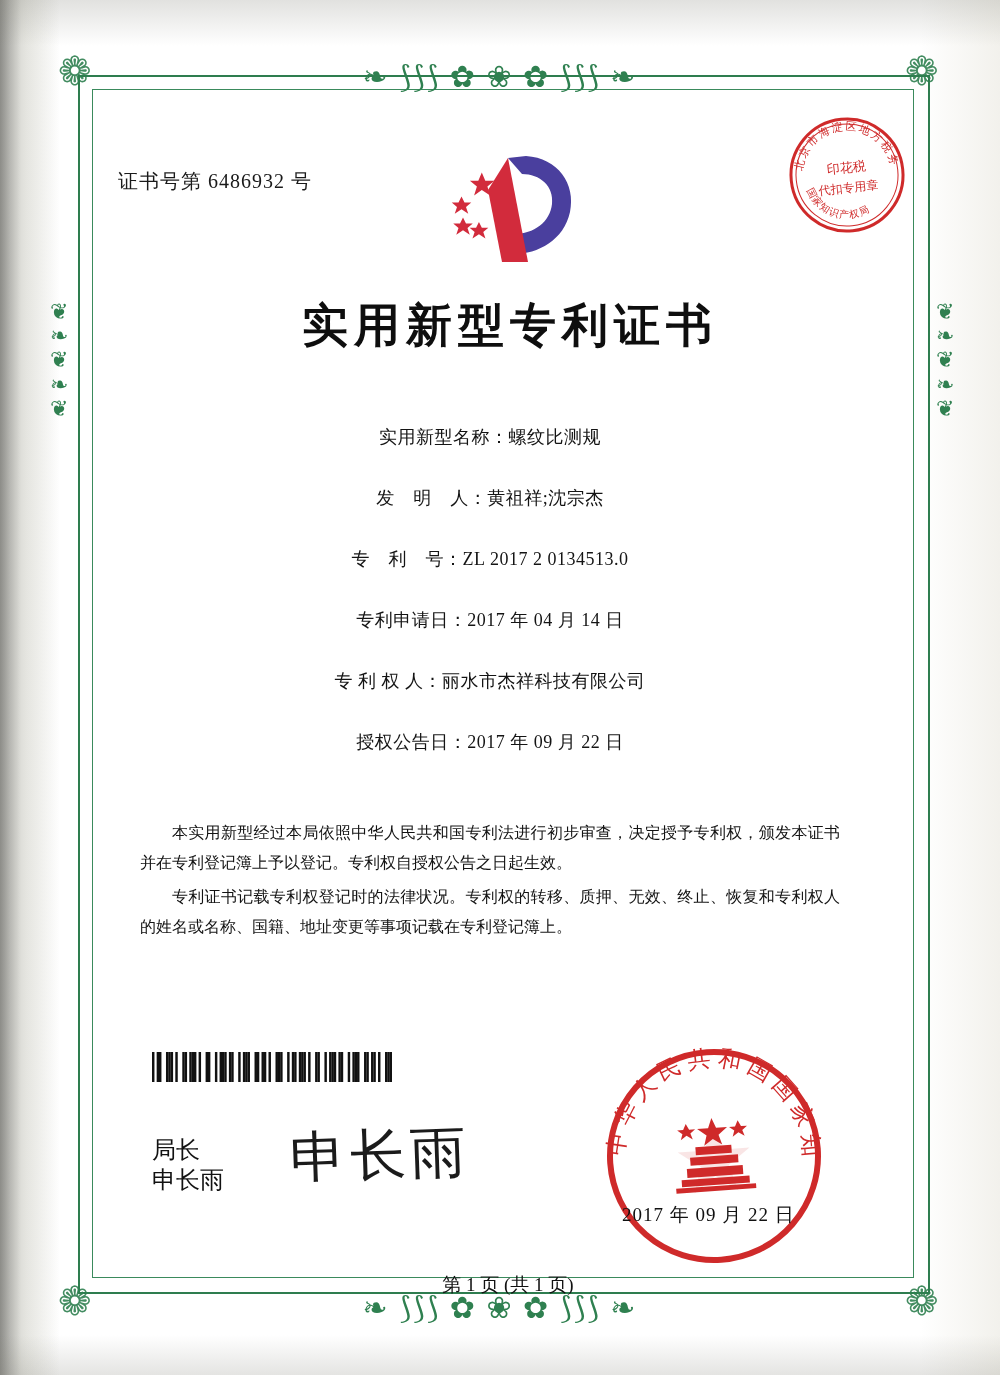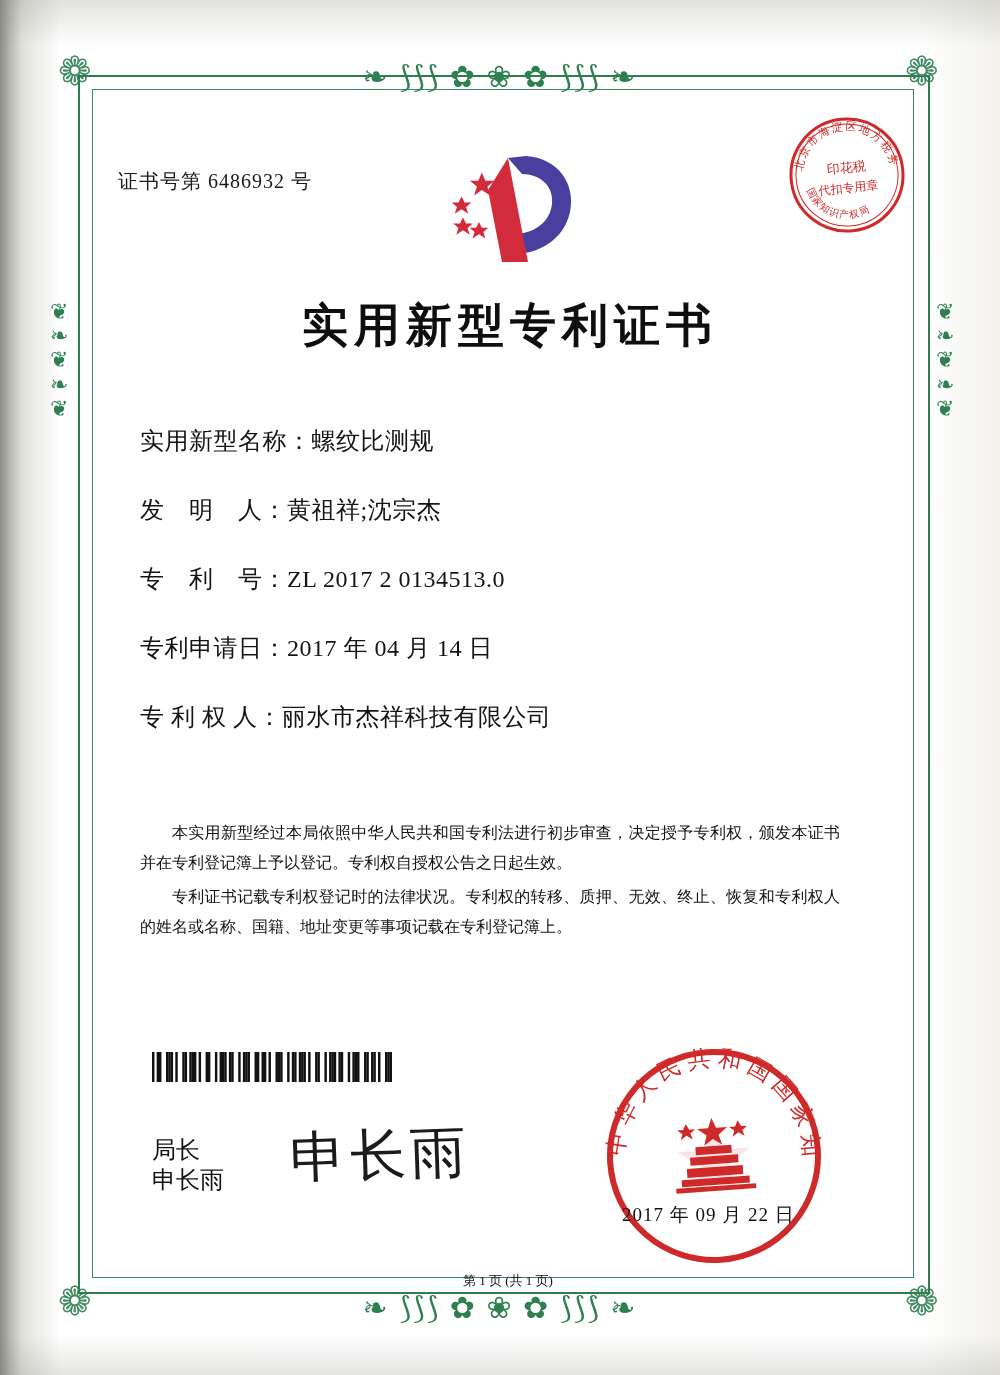--- a/index.html
+++ b/index.html
@@ -129,25 +129,26 @@
   }
 
   
   .fields {
     position: absolute;
     left: 140px;
     top: 425px;
     width: 700px;
   }
   .field-row {
-    font-size: 24px;
+    font-size: 18px;
     color: #141414;
     margin-bottom: 37px;
     white-space: nowrap;
     letter-spacing: 0.5px;
+    text-align: center;
   }
   .field-label {
     display: inline-block;
     letter-spacing: 0.5px;
   }
   .field-value {
     letter-spacing: 0.5px;
   }
 
   
@@ -211,21 +212,21 @@
     color: #111;
     letter-spacing: 1px;
   }
 
   
   .footer {
     position: absolute;
     left: 0; right: 0;
     top: 1272px;
     text-align: center;
-    font-size: 13px;
+    font-size: 19px;
     color: #111;
     padding-left: 16px;
   }
 </style>
 </head>
 <body>
 
 <div id="page">
 
   <div class="frame-outer"></div>
@@ -295,20 +296,23 @@
       <span class="field-label">发　明　人：</span><span class="field-value">黄祖祥;沈宗杰</span>
     </div>
     <div class="field-row">
       <span class="field-label">专　利　号：</span><span class="field-value">ZL 2017 2 0134513.0</span>
     </div>
     <div class="field-row">
       <span class="field-label">专利申请日：</span><span class="field-value">2017 年 04 月 14 日</span>
     </div>
     <div class="field-row">
       <span class="field-label">专 利 权 人：</span><span class="field-value">丽水市杰祥科技有限公司</span>
+    </div>
+    <div class="field-row">
+      <span class="field-label">授权公告日：</span><span class="field-value">2017 年 09 月 22 日</span>
     </div>
   </div>
 
   <div class="body-text">
     <p>本实用新型经过本局依照中华人民共和国专利法进行初步审查，决定授予专利权，颁发本证书并在专利登记簿上予以登记。专利权自授权公告之日起生效。</p>
     <p>专利证书记载专利权登记时的法律状况。专利权的转移、质押、无效、终止、恢复和专利权人的姓名或名称、国籍、地址变更等事项记载在专利登记簿上。</p>
   </div>
 
   <div class="barcode">
     <svg id="barcode-svg" viewBox="0 0 240 30" width="240" height="30" preserveAspectRatio="none">

